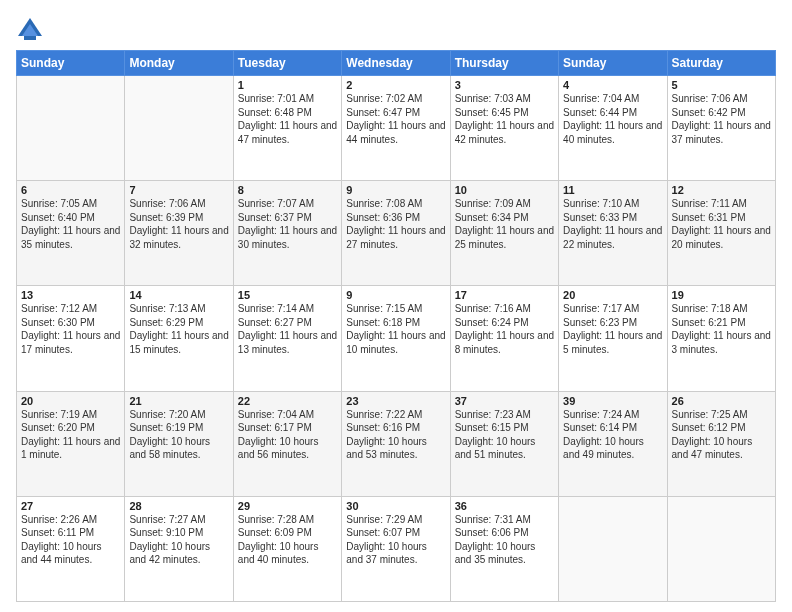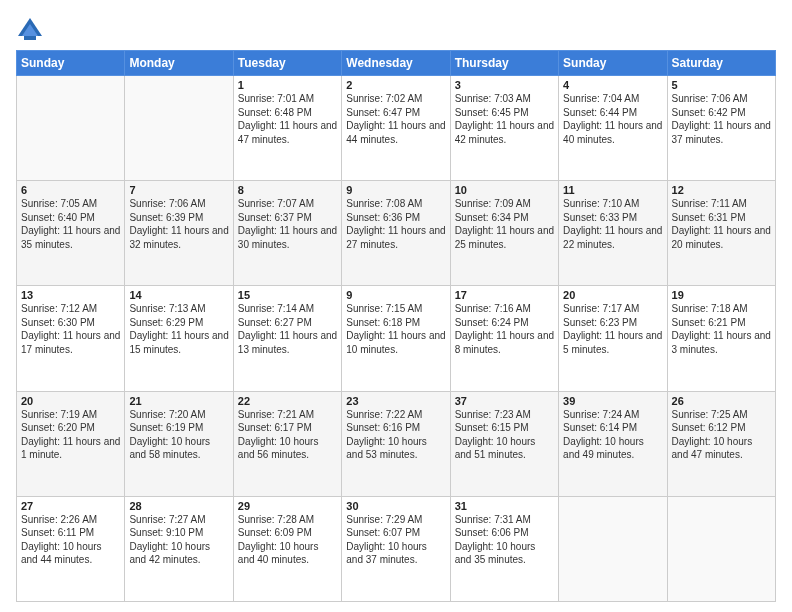--- a/index.html
+++ b/index.html
@@ -271,21 +271,21 @@
 Daylight: 11 hours and 1 minute.</div>
           </td>
           <td>
             <span class="day-num">21</span>
             <div class="cell-content">Sunrise: 7:20 AM
 Sunset: 6:19 PM
 Daylight: 10 hours and 58 minutes.</div>
           </td>
           <td>
             <span class="day-num">22</span>
-            <div class="cell-content">Sunrise: 7:21 AM
+            <div class="cell-content">Sunrise: 7:04 AM
 Sunset: 6:17 PM
 Daylight: 10 hours and 56 minutes.</div>
           </td>
           <td>
             <span class="day-num">23</span>
             <div class="cell-content">Sunrise: 7:22 AM
 Sunset: 6:16 PM
 Daylight: 10 hours and 53 minutes.</div>
           </td>
           <td>
@@ -326,21 +326,21 @@
 Sunset: 6:09 PM
 Daylight: 10 hours and 40 minutes.</div>
           </td>
           <td>
             <span class="day-num">30</span>
             <div class="cell-content">Sunrise: 7:29 AM
 Sunset: 6:07 PM
 Daylight: 10 hours and 37 minutes.</div>
           </td>
           <td>
-            <span class="day-num">31</span>
+            <span class="day-num">36</span>
             <div class="cell-content">Sunrise: 7:31 AM
 Sunset: 6:06 PM
 Daylight: 10 hours and 35 minutes.</div>
           </td>
           <td class="empty-cell"></td>
           <td class="empty-cell"></td>
         </tr>
       </tbody>
   </table>
 </div>

